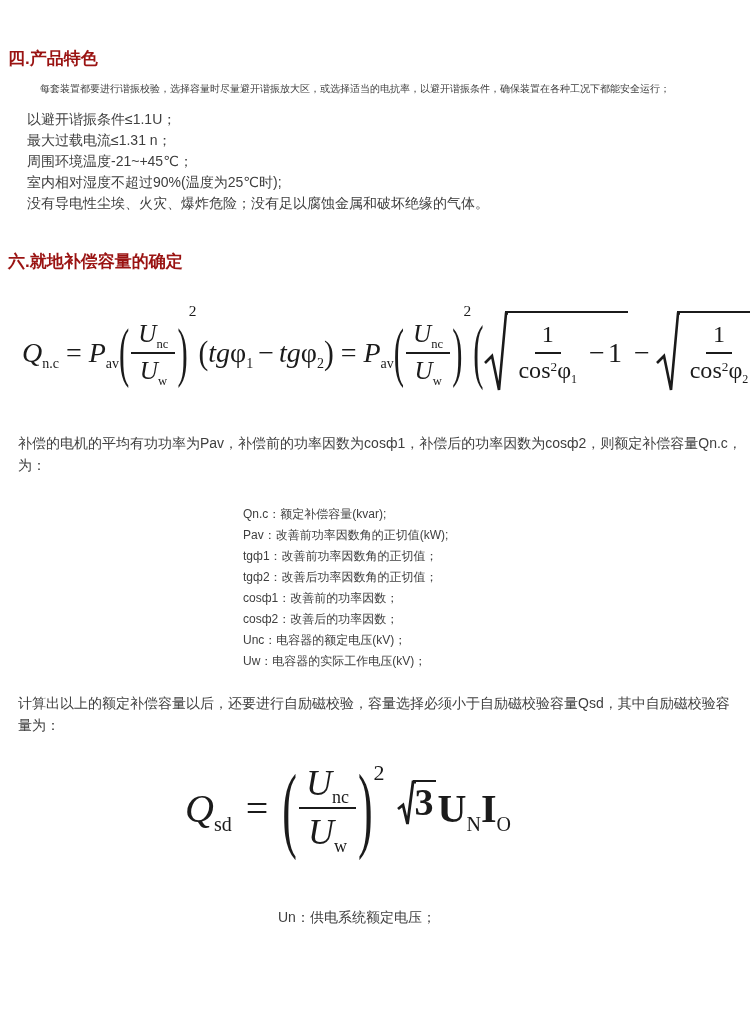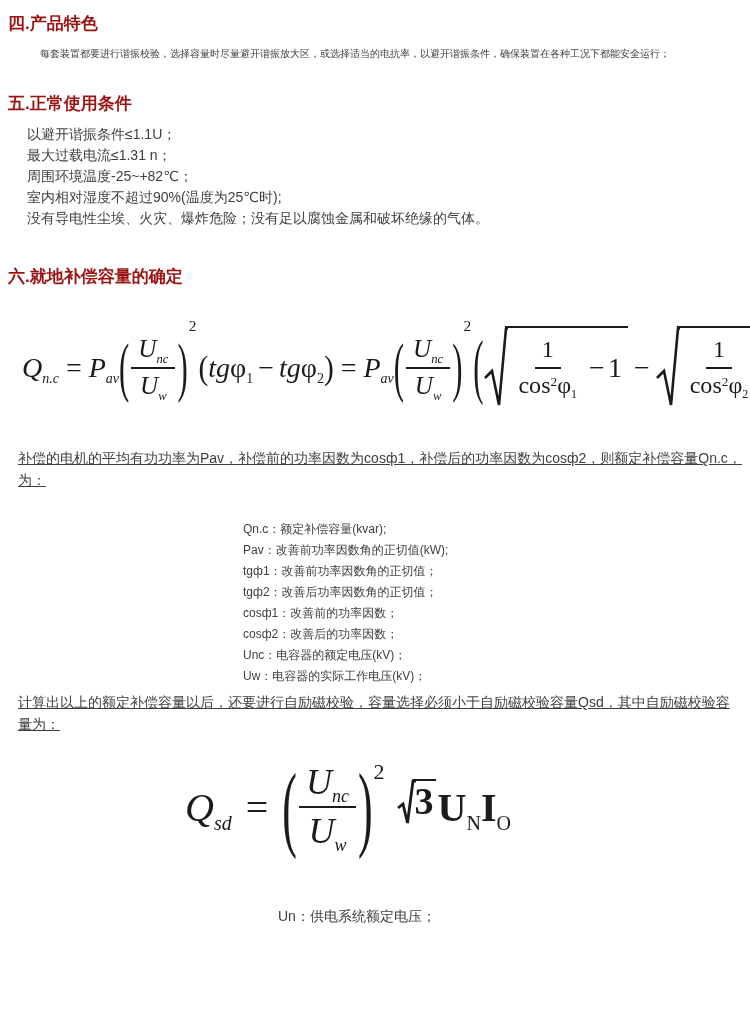--- a/index.html
+++ b/index.html
@@ -10,43 +10,44 @@
     background:#ffffff;
     overflow:hidden;
     font-family:"Liberation Sans","DejaVu Sans",sans-serif;
     color:#3e3e3e;
     padding-top:14px;
   }
   .hd {
     font-size:17px; font-weight:bold; color:#9a1312;
     margin-left:8px; line-height:20px;
     font-family:"Liberation Sans","DejaVu Sans",sans-serif;
+    margin-top:35px;
   }
   .para {
     font-size:10px; line-height:20px; color:#3e3e3e;
     margin-left:10px; width:746px; text-indent:30px;
   }
-  .para-s6 { font-size:14px; line-height:22px; margin-left:18px; width:724px; text-indent:0;text-decoration:underline; }
+  .para-s6 { font-size:14px; line-height:22px; margin-left:18px; width:724px; text-indent:0; }
   .cond-list, .def-list { list-style:none; }
   .cond-list { margin:10px 0 0 27px; font-size:14px; line-height:21px; }
   .def-list1 { margin:28px 0 0 243px; font-size:12px; line-height:21px; }
   .def-list2 { margin:48px 0 0 278px; font-size:14px; line-height:23px; }
 
   
   .formula {
     display:flex; align-items:center;
     font-family:"Liberation Serif","DejaVu Serif",serif;
     color:#1b1b1b; white-space:nowrap;
   }
   .f1 { margin:28px 0 0 22px; height:106px; font-size:28px; }
   .f2 { margin:22px 0 0 185px; height:100px; font-size:40px; }
   .it { font-style:italic; }
   .atom { display:inline-flex; align-items:baseline; }
   .sub {
-    font-size:0.5em; font-style:italic; display:inline-block;
+    font-size:0.5em; display:inline-block;
     transform:translateY(0.45em); letter-spacing:0;
   }
   .op { margin:0 5px; }
   .eq { margin:0 7px; }
   .paren { display:inline-block; transform-origin:center; font-weight:400; }
   .p-frac { transform:scaleY(2.15); font-size:1.1em; }
   .p-med  { transform:scaleY(1.15); font-size:1.05em; }
   .p-big  { transform:scaleY(2.3); font-size:1.1em; }
   .exp { font-size:0.55em; align-self:flex-start; margin:2px 2px 0 1px; }
   .frac { display:inline-flex; flex-direction:column; align-items:center; margin:0 2px; }
@@ -77,25 +78,24 @@
   .sub-up { font-style:normal; }
 </style>
 </head>
 <body>
 
 <div class="page">
 
   <h2 class="hd">四.产品特色</h2>
   <p class="para" style="margin-top:10px;">每套装置都要进行谐振校验，选择容量时尽量避开谐振放大区，或选择适当的电抗率，以避开谐振条件，确保装置在各种工况下都能安全运行；</p>
 
-  <h2 class="hd" style="margin-top:30px;">五.正常使用条件</h2>
   <ul class="cond-list">
     <li>以避开谐振条件≤1.1U；</li>
     <li>最大过载电流≤1.31 n；</li>
-    <li>周围环境温度-25~+82℃；</li>
+    <li>周围环境温度-21~+45℃；</li>
     <li>室内相对湿度不超过90%(温度为25℃时);</li>
     <li>没有导电性尘埃、火灾、爆炸危险；没有足以腐蚀金属和破坏绝缘的气体。</li>
   </ul>
 
   <h2 class="hd" style="margin-top:38px;">六.就地补偿容量的确定</h2>
 
   <div class="formula f1">
     <span class="atom">
         <span class="it">Q</span>
         <span class="sub">n.c</span>
@@ -199,21 +199,21 @@
     <li>Qn.c：额定补偿容量(kvar);</li>
     <li>Pav：改善前功率因数角的正切值(kW);</li>
     <li>tgф1：改善前功率因数角的正切值；</li>
     <li>tgф2：改善后功率因数角的正切值；</li>
     <li>cosф1：改善前的功率因数；</li>
     <li>cosф2：改善后的功率因数；</li>
     <li>Unc：电容器的额定电压(kV)；</li>
     <li>Uw：电容器的实际工作电压(kV)；</li>
   </ul>
 
-  <p class="para para-s6" style="margin-top:4px;">计算出以上的额定补偿容量以后，还要进行自励磁校验，容量选择必须小于自励磁校验容量Qsd，其中自励磁校验容量为：</p>
+  <p class="para para-s6" style="margin-top:20px;">计算出以上的额定补偿容量以后，还要进行自励磁校验，容量选择必须小于自励磁校验容量Qsd，其中自励磁校验容量为：</p>
 
   <div class="formula f2">
     <span class="atom">
         <span class="it">Q</span>
         <span class="sub">sd</span>
       </span>
     <span class="eq" style="margin:0 14px;">=</span>
     <span class="paren p-frac">(</span>
     <span class="frac fracU">
       <span class="num">

